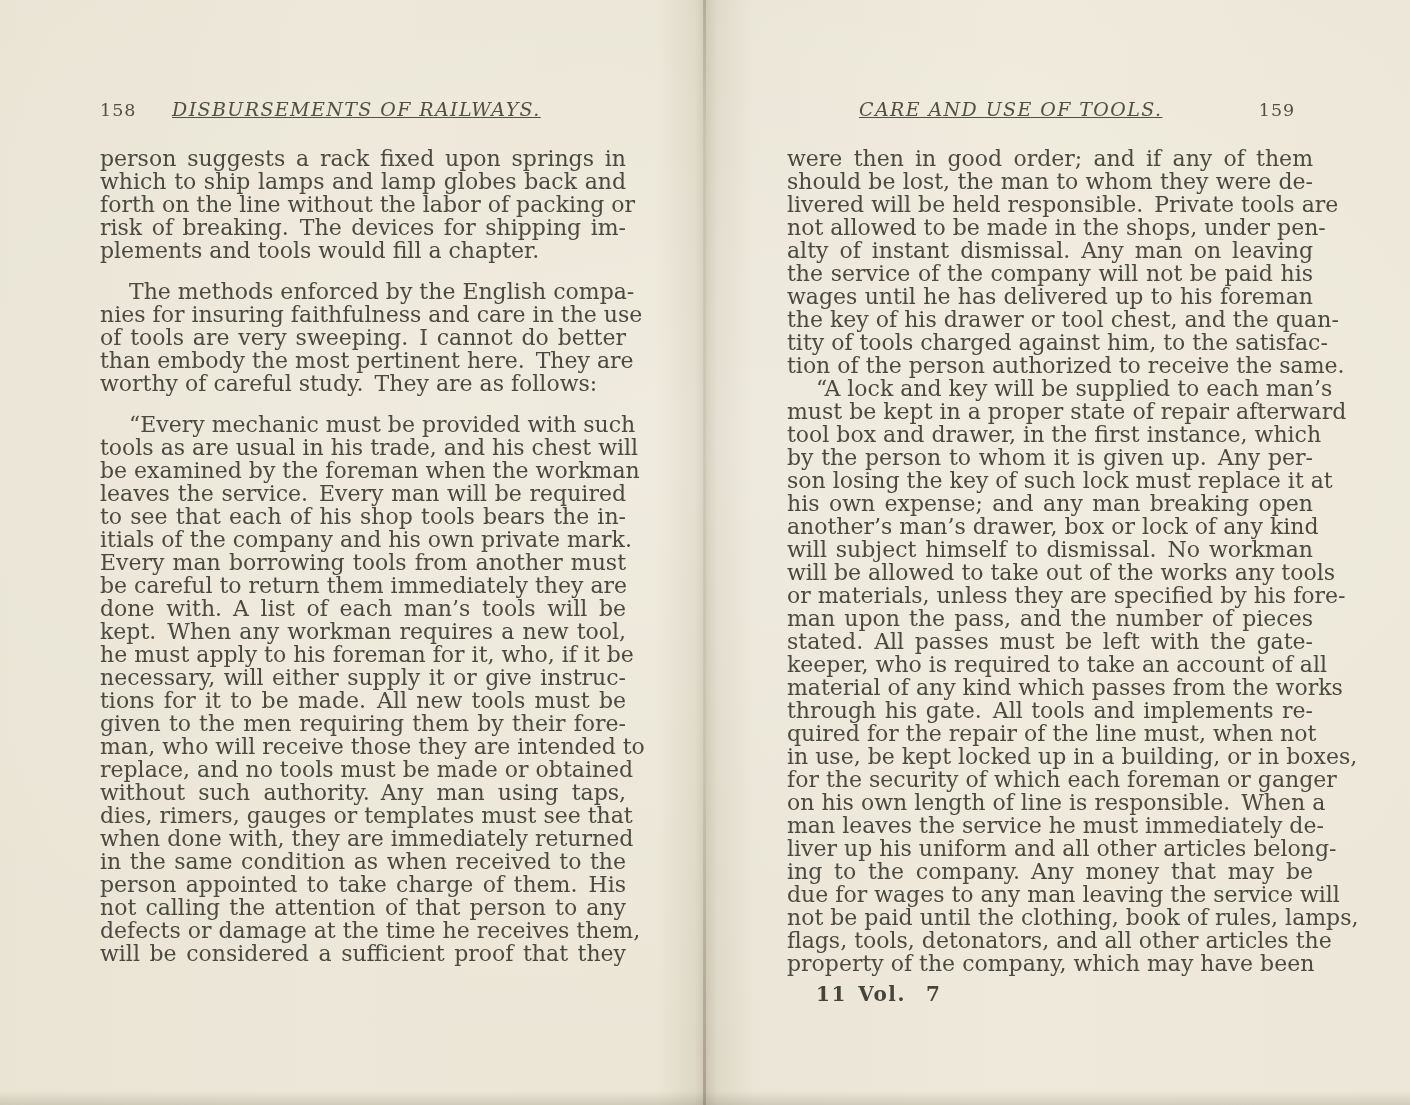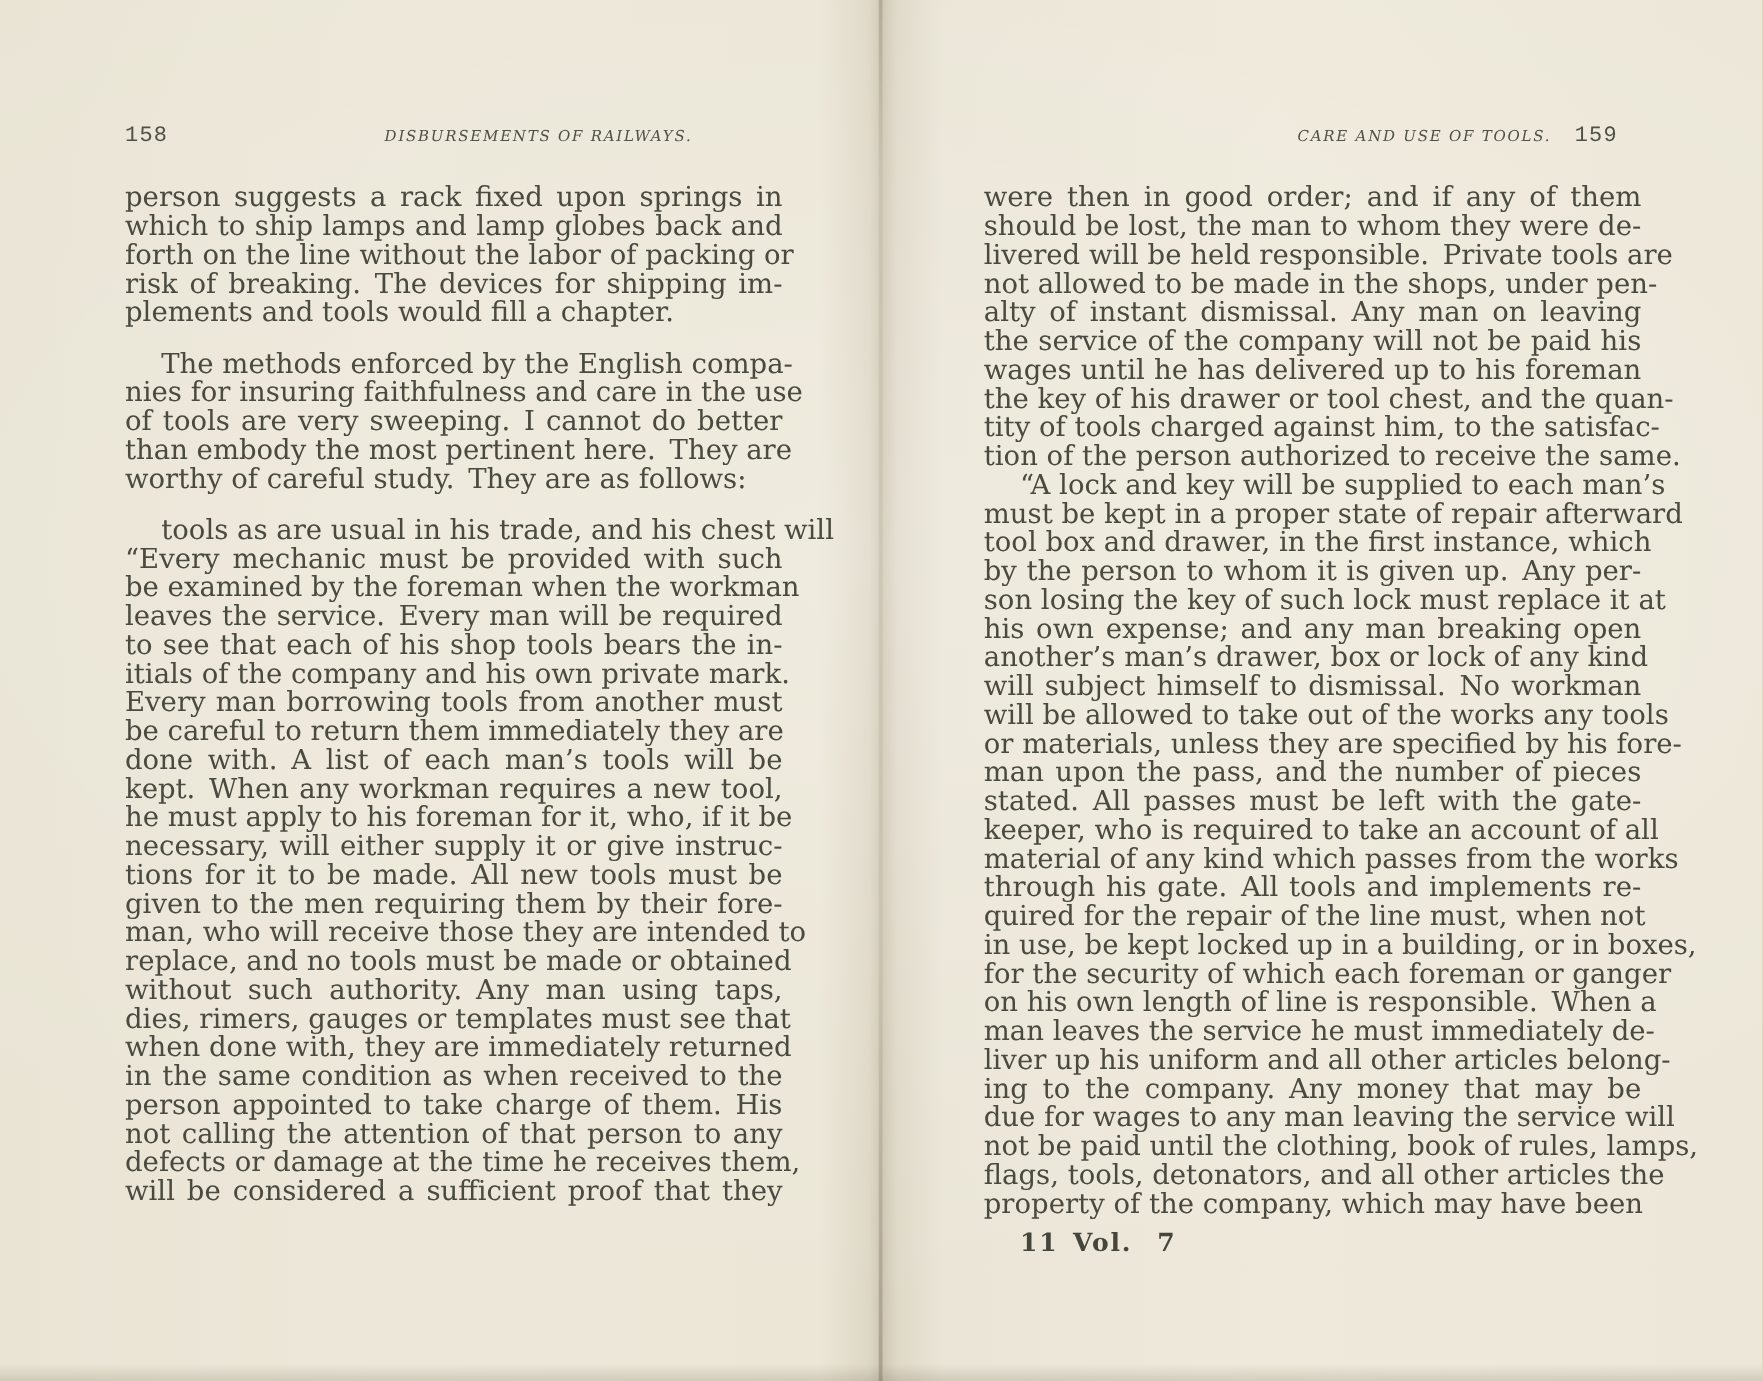--- a/index.html
+++ b/index.html
@@ -66,30 +66,30 @@
     display: flex;
     align-items: baseline;
     height: 22px;
     line-height: 22px;
     color: #505045;
   }
   .header-num {
     width: 72px;
     font-size: 17.5px;
     letter-spacing: 1px;
-    font-family: Liberation Mono, monospace;
   }
   .page.right .header-num { text-align: center; }
   .header-title {
     flex: 1;
-    text-align: right;
+    text-align: left;
     font-style: italic;
-    font-size: 12px;
+    font-size: 19px;
     letter-spacing: 1.4px;
     white-space: nowrap;
+    text-decoration: underline;
   }
   .header-spacer { width: 72px; }
 
   .page-body {
     margin-top: 27px;
     font-size: 22px;
   }
 
   .para { margin: 0; }
   .page.left .para + .para { margin-top: 18px; }
@@ -135,22 +135,22 @@
           <div class="tline rag">plements and tools would fill a chapter.</div>
         </div>
         <div class="para indent">
           <div class="tline">The methods enforced by the English compa-</div>
           <div class="tline">nies for insuring faithfulness and care in the use</div>
           <div class="tline">of tools are very sweeping. I cannot do better</div>
           <div class="tline">than embody the most pertinent here. They are</div>
           <div class="tline rag">worthy of careful study. They are as follows:</div>
         </div>
         <div class="para indent">
+          <div class="tline">“Every mechanic must be provided with such</div>
           <div class="tline">tools as are usual in his trade, and his chest will</div>
-          <div class="tline">“Every mechanic must be provided with such</div>
           <div class="tline">be examined by the foreman when the workman</div>
           <div class="tline">leaves the service. Every man will be required</div>
           <div class="tline">to see that each of his shop tools bears the in-</div>
           <div class="tline">itials of the company and his own private mark.</div>
           <div class="tline">Every man borrowing tools from another must</div>
           <div class="tline">be careful to return them immediately they are</div>
           <div class="tline">done with. A list of each man’s tools will be</div>
           <div class="tline">kept. When any workman requires a new tool,</div>
           <div class="tline">he must apply to his foreman for it, who, if it be</div>
           <div class="tline">necessary, will either supply it or give instruc-</div>

